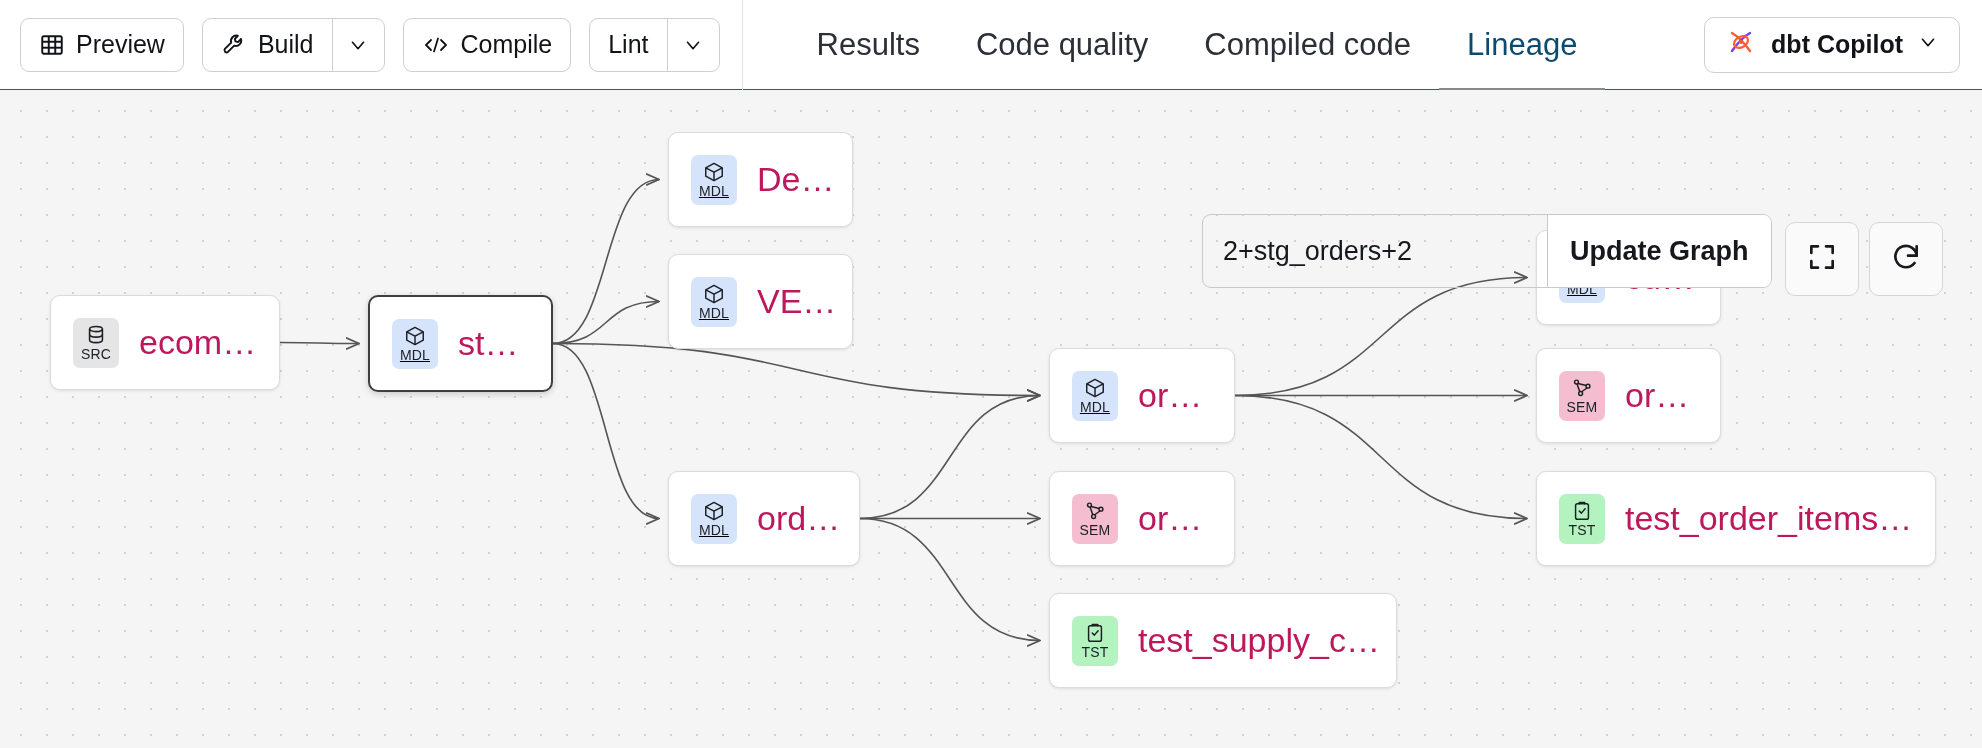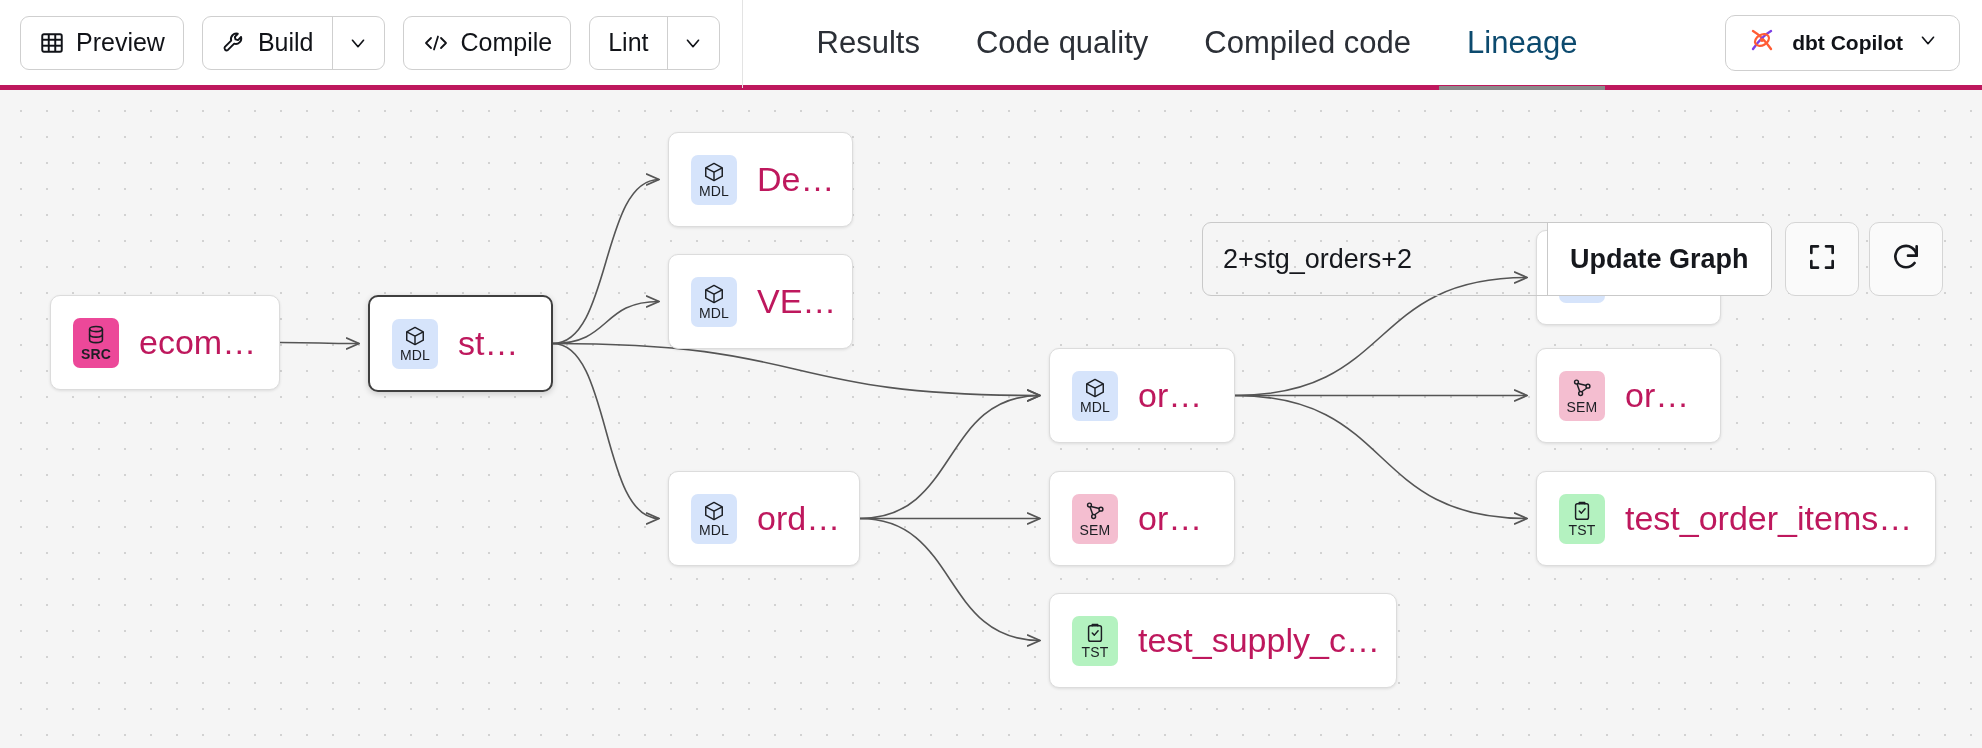--- a/index.html
+++ b/index.html
@@ -8,21 +8,21 @@
     font-family: "Liberation Sans", sans-serif;
     background: #ffffff;
     overflow: hidden;
   }
 
   
   .topbar {
     position: absolute; left: 0; top: 0;
     width: 1982px; height: 90px;
     background: #ffffff;
-    border-bottom: 5px solid #be185d;
+    border-bottom: 1px solid #be185d;
     display: flex; align-items: center;
   }
   .tb-left {
     display: flex; align-items: center; gap: 18px;
     padding-left: 20px; height: 90px;
     border-right: 1px solid #e3e3e3;
     padding-right: 22px;
   }
   .btn {
     height: 54px;
@@ -68,38 +68,38 @@
   .tb-right {
     margin-left: auto; padding-right: 22px;
     display: flex; align-items: center;
   }
   .copilot {
     height: 56px;
     border: 1px solid #cfcfcf; border-radius: 10px;
     background: #fff;
     display: flex; align-items: center; gap: 14px;
     padding: 0 20px;
-    font-size: 21px; font-weight: bold; color: #111318;
+    font-size: 25px; font-weight: bold; color: #111318;
     cursor: pointer;
   }
 
   
   .canvas {
     position: absolute; left: 0; top: 90px;
     width: 1982px; height: 658px;
     background-color: #f5f5f5;
     background-image: radial-gradient(#d2d2d2 1.3px, transparent 1.4px);
     background-size: 26px 26px;
     background-position: 8px 8px;
     overflow: hidden;
   }
 
   
   .graph-controls {
-    position: absolute; left: 1202px; top: 132px;
+    position: absolute; left: 1202px; top: 124px;
     display: flex; align-items: center;
     height: 74px;
     border: 1px solid #c9c9c9; border-radius: 9px;
     background: transparent;
     z-index: 5;
   }
   .sel-input {
     width: 344px; height: 100%;
     border: none; background: transparent;
     font-family: "Liberation Sans", sans-serif;
@@ -144,22 +144,22 @@
   }
   .badge {
     width: 46px; height: 50px;
     border-radius: 7px;
     display: flex; flex-direction: column;
     align-items: center; justify-content: center;
     gap: 1px; flex: 0 0 auto;
   }
   .badge-text { font-size: 14px; letter-spacing: .2px; color: #1c1f24; line-height: 1; }
   .badge svg { display:block; }
-  .badge.src { background: #ec4899; font-weight: bold; }
-  .badge.mdl { background: #d6e4fb; }
+  .badge.src { background: #e5e5e5; }
+  .badge.mdl { background: #d6e4fb; text-decoration: underline; }
   .badge.sem { background: #f4bed0; }
   .badge.tst { background: #b4f2c0; }
   .node-label {
     font-size: 34px; color: #be185d;
     white-space: nowrap; overflow: hidden; text-overflow: ellipsis;
     padding-right: 14px;
   }
 
   .edges { position: absolute; left: 0; top: 0; width: 1982px; height: 658px; z-index: 1; }
 </style>

